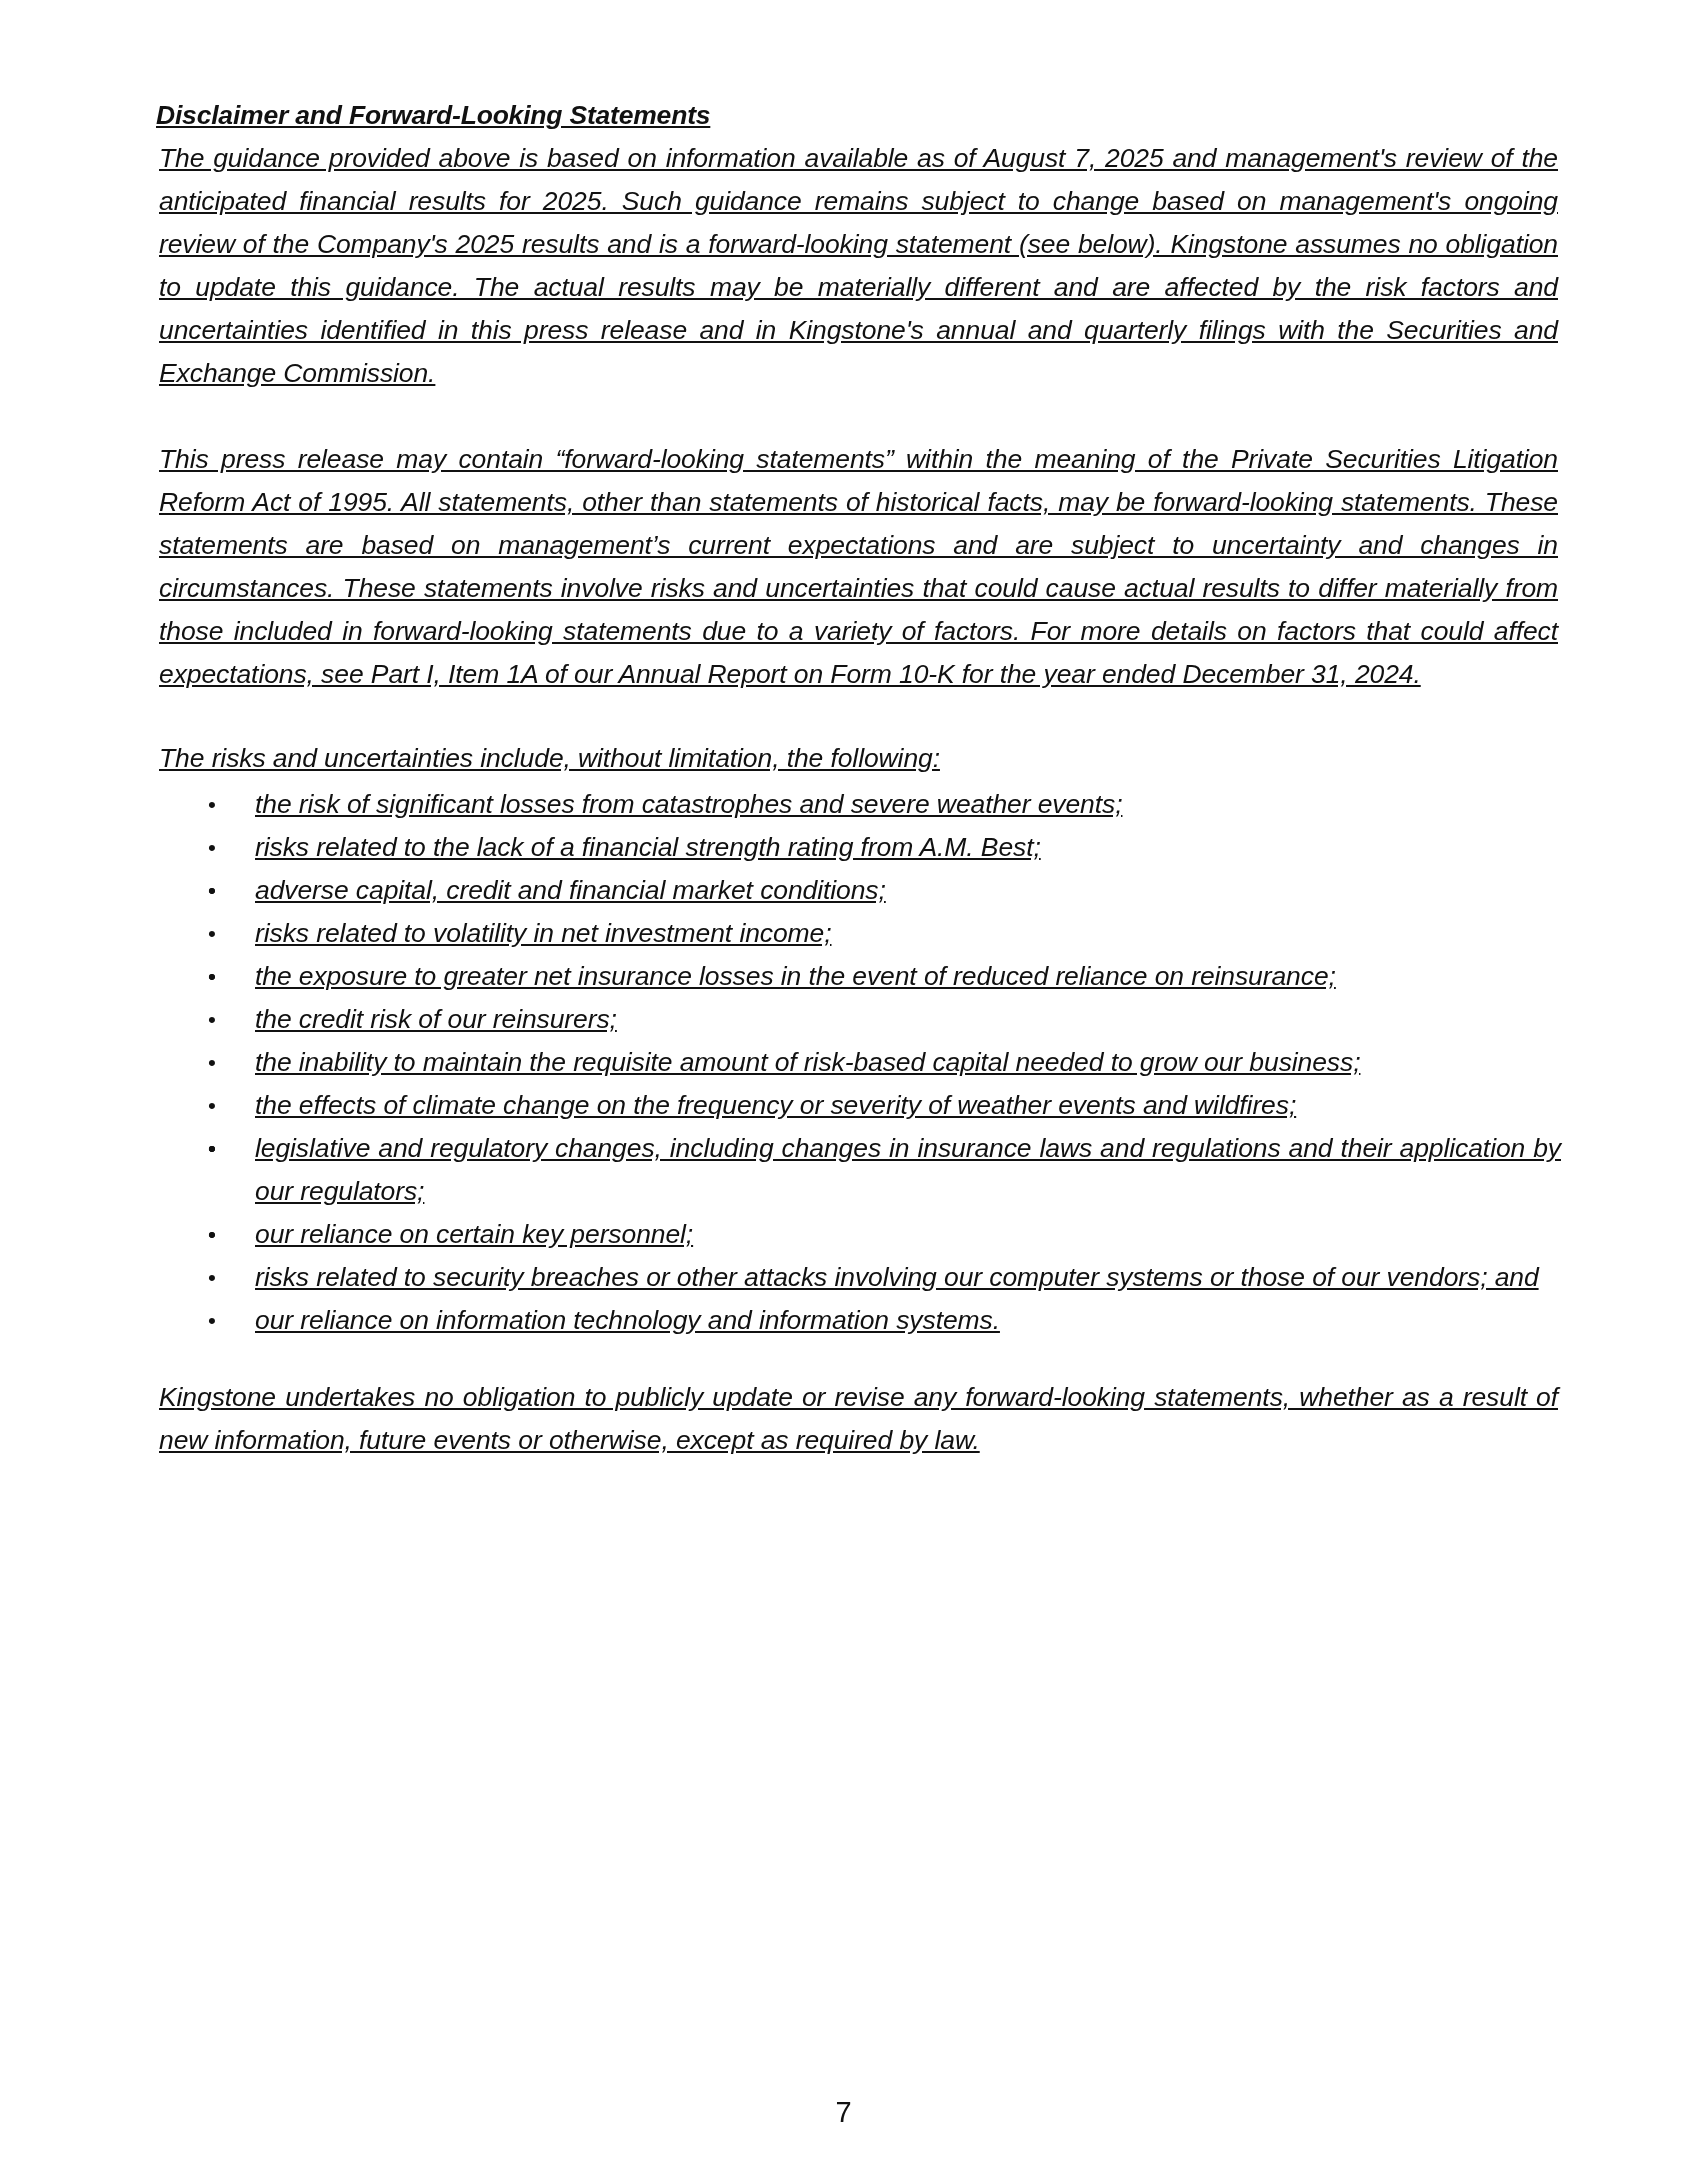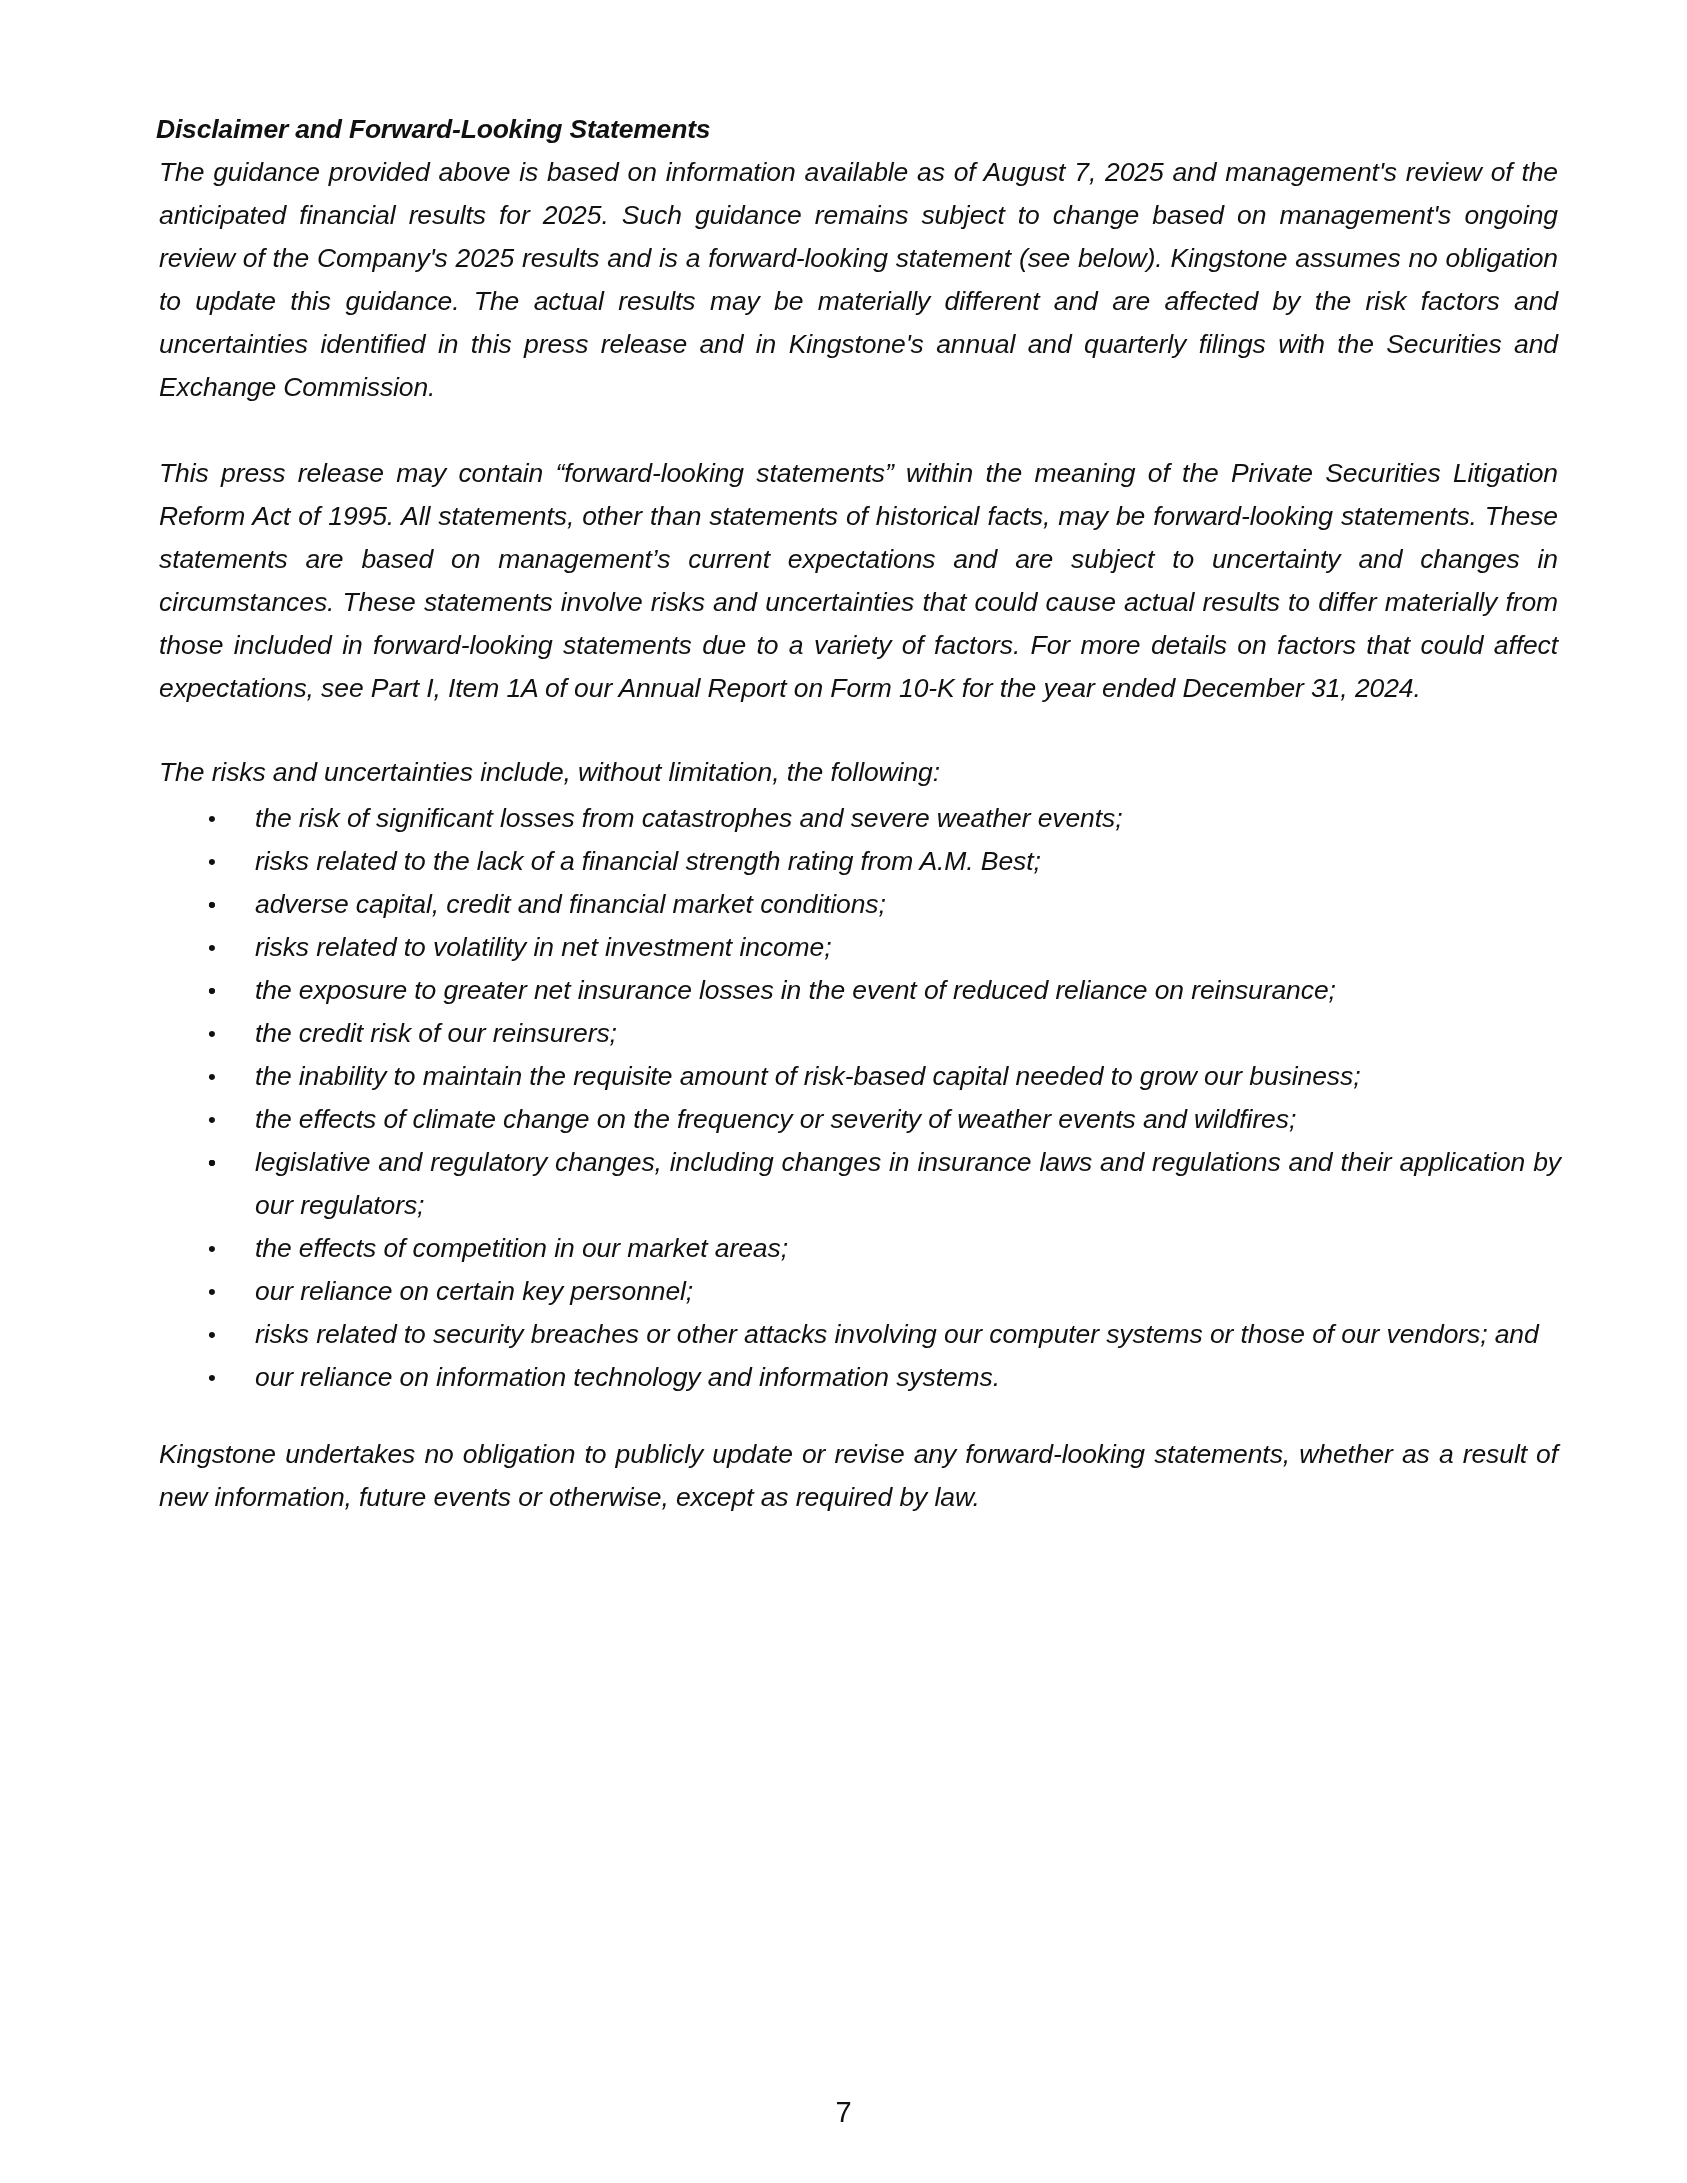--- a/index.html
+++ b/index.html
@@ -11,22 +11,23 @@
       width: 1687px;
       height: 2183px;
       position: relative;
       overflow: hidden;
       color: #111111;
       font-family: "Liberation Sans", "DejaVu Sans", sans-serif;
     }
     .page {
       position: absolute;
       left: 156px;
-      top: 108px;
+      top: 94px;
       width: 1405px;
+      text-decoration: underline;
     }
     .heading {
       font-size: 26.5px;
       font-weight: bold;
       font-style: italic;
       line-height: 43px;
       margin: 0;
       letter-spacing: -0.2px;
     }
     .para {
@@ -94,21 +95,21 @@
     <li><span class="bullet">•</span><span>adverse capital, credit and financial market conditions;</span></li>
     <li><span class="bullet">•</span><span>risks related to volatility in net investment income;</span></li>
     <li><span class="bullet">•</span></li>
     <li><span class="bullet">•</span><span>the exposure to greater net insurance losses in the event of reduced reliance on reinsurance;</span></li>
     <li><span class="bullet">•</span><span>the credit risk of our reinsurers;</span></li>
     <li><span class="bullet">•</span><span>the inability to maintain the requisite amount of risk-based capital needed to grow our business;</span></li>
     <li><span class="bullet">•</span><span>the effects of climate change on the frequency or severity of weather events and wildfires;</span></li>
     <li><span class="bullet">•</span></li>
     <li><span class="bullet">•</span></li>
     <li><span class="bullet">•</span><span>legislative and regulatory changes, including changes in insurance laws and regulations and their application by our regulators;</span></li>
-    <li><span class="bullet">•</span><span>the effects of competition in our market areas;</span></li>
+    <li><span class="bullet">•</span></li>
     <li><span class="bullet">•</span><span>our reliance on certain key personnel;</span></li>
     <li><span class="bullet">•</span><span>risks related to security breaches or other attacks involving our computer systems or those of our vendors; and</span></li>
     <li><span class="bullet">•</span><span>our reliance on information technology and information systems.</span></li>
   </ul>
 
   <p class="para gap-closing">Kingstone undertakes no obligation to publicly update or revise any forward-looking statements, whether as a result of new information, future events or otherwise, except as required by law.</p>
 </div>
 
 <div class="page-number">7</div>
 

